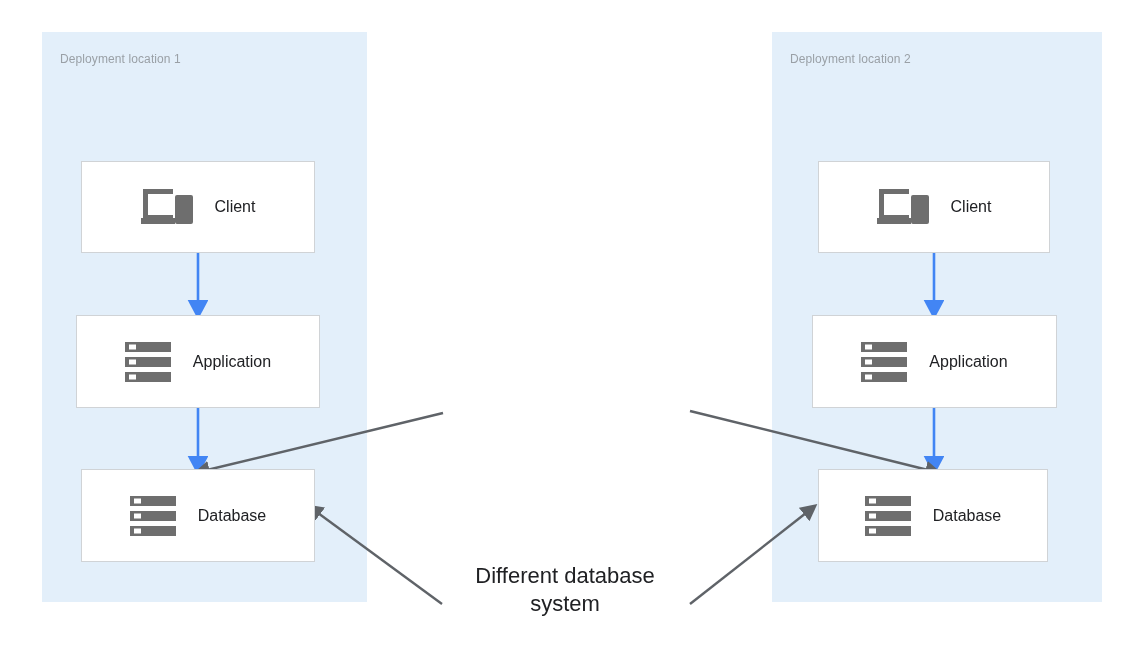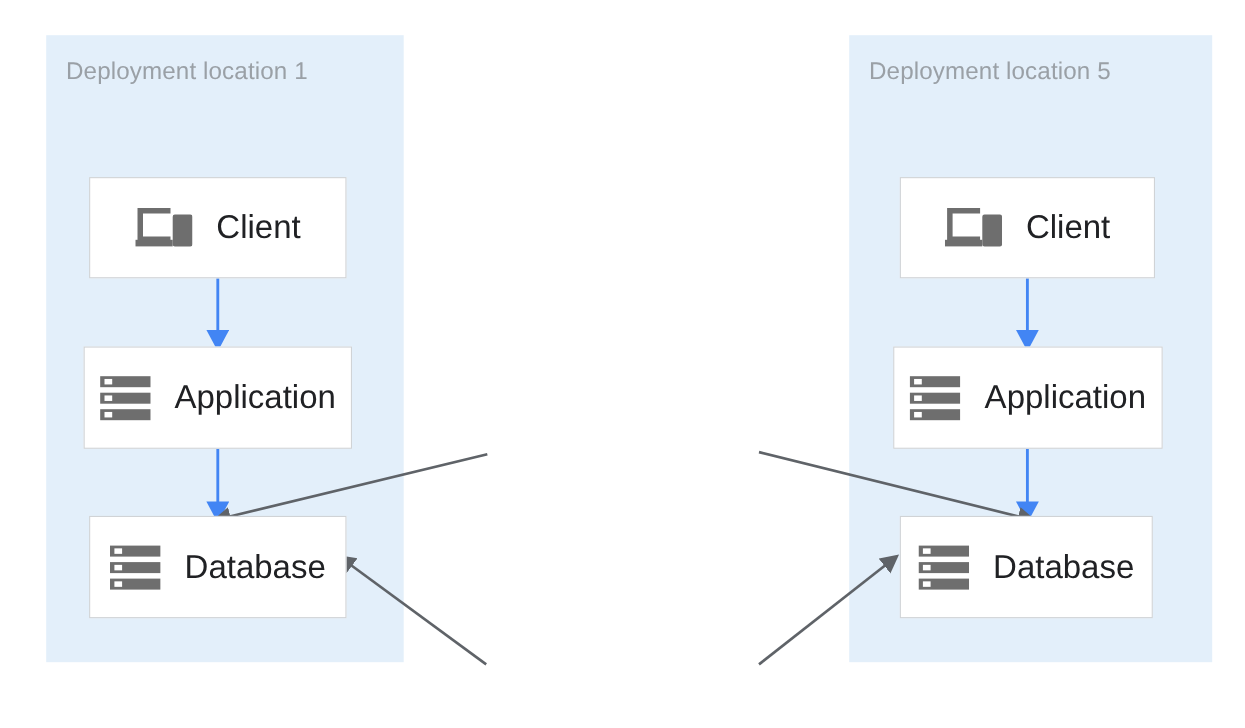--- a/index.html
+++ b/index.html
@@ -27,39 +27,39 @@
     top: 32px;
     height: 570px;
   }
   #panel-1 { left: 42px;  width: 325px; }
   #panel-2 { left: 772px; width: 330px; }
 
   .panel-title {
     position: absolute;
     top: 20px;
     left: 18px;
-    font-size: 22px;
+    font-size: 12px;
     color: #9aa0a6;
     letter-spacing: 0.1px;
     white-space: nowrap;
   }
 
   
   .node {
     position: absolute;
     background: #ffffff;
     border: 1px solid #d0d3d6;
     box-sizing: border-box;
     display: flex;
     align-items: center;
     justify-content: center;
     gap: 22px;
   }
   .node-label {
-    font-size: 30px;
+    font-size: 16px;
     color: #202124;
     white-space: nowrap;
   }
   .node-icon {
     flex: 0 0 auto;
     display: block;
   }
 
   
   #node-client-1      { left: 81px; top: 161px; width: 234px; height: 92px; }
@@ -96,21 +96,21 @@
 </head>
 <body>
 
 <div id="canvas">
 
   <div class="panel" id="panel-1">
     <div class="panel-title">Deployment location 1</div>
   </div>
 
   <div class="panel" id="panel-2">
-    <div class="panel-title">Deployment location 5</div>
+    <div class="panel-title">Deployment location 2</div>
   </div>
 
   <svg class="overlay" viewBox="0 0 1132 662" xmlns="http://www.w3.org/2000/svg">
     <defs>
       <marker id="blue-head" markerWidth="10" markerHeight="10" refX="1.2" refY="4" orient="auto" markerUnits="strokeWidth">
         <path d="M0,0 L0,8 L7.5,4 z" fill="#4285f4"></path>
       </marker>
       <marker id="gray-head" markerWidth="9" markerHeight="9" refX="1" refY="3.6" orient="auto" markerUnits="strokeWidth">
         <path d="M0,0 L0,7.2 L7,3.6 z" fill="#5f6368"></path>
       </marker>
@@ -195,14 +195,16 @@
       <rect fill="#ffffff" x="4" y="4.5" width="7" height="5"></rect>
       <rect fill="#6e6e6e" x="0" y="17" width="46" height="10"></rect>
       <rect fill="#ffffff" x="4" y="19.5" width="7" height="5"></rect>
       <rect fill="#6e6e6e" x="0" y="32" width="46" height="10"></rect>
       <rect fill="#ffffff" x="4" y="34.5" width="7" height="5"></rect>
     </svg>
     <span class="node-label">Database</span>
   </div>
 
 
+  <div class="annotation" id="annotation-diff">Different database
+system</div>
 
 </div>
 
 </body></html>

